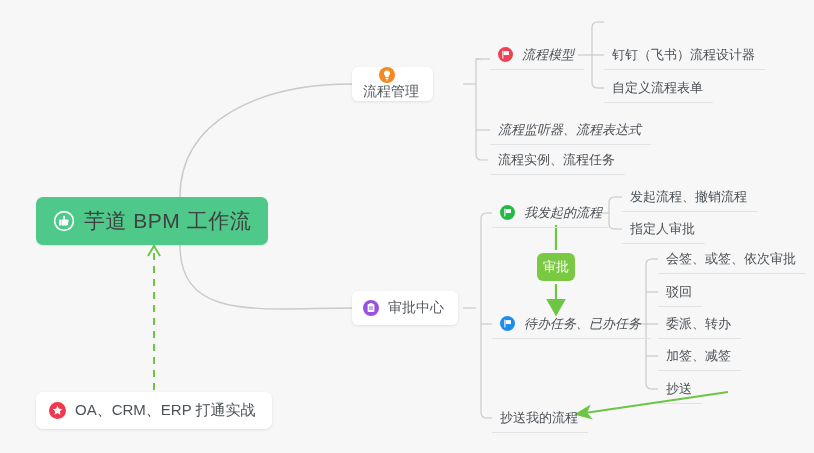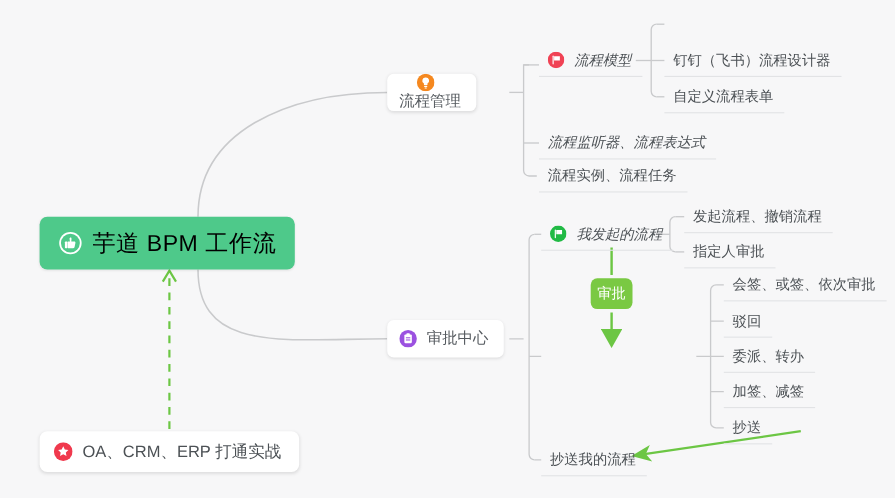--- a/index.html
+++ b/index.html
@@ -28,21 +28,21 @@
   
   .root {
     left: 36px; top: 197px;
     height: 48px;
     padding: 0 17px;
     background: #4ec98a;
     border-radius: 7px;
     box-shadow: 0 1px 2px rgba(0,0,0,0.07);
   }
   .root .label {
-    color: #000000;
+    color: #404040;
     font-size: 21px;
     letter-spacing: 0.5px;
   }
   .ico {
     display: inline-flex;
     align-items: center;
     justify-content: center;
     flex: 0 0 auto;
     margin-right: 9px;
   }
@@ -242,20 +242,30 @@
   </div>
 
   <div class="node leaf" style="left:622px; top:214px;">
     <span class="label">指定人审批</span>
   </div>
 
   <div class="node pill">
     <span class="label">审批</span>
   </div>
 
+  <div class="node leaf withicon" style="left:492px; top:309px;">
+    <span class="ico">
+      <svg width="15" height="15" viewBox="0 0 16 16">
+        <circle cx="8" cy="8" r="8" fill="#1f8ced"></circle>
+        <rect x="4.6" y="3.8" width="1.15" height="8.5" rx="0.55" fill="#ffffff"></rect>
+        <path d="M6.1 4.4 L11.7 4.4 L11.7 8.6 L6.1 8.6 Z" fill="#ffffff"></path>
+      </svg>
+    </span>
+    <span class="label">待办任务、已办任务</span>
+  </div>
 
   <div class="node leaf" style="left:658px; top:244px;">
     <span class="label">会签、或签、依次审批</span>
   </div>
 
   <div class="node leaf" style="left:658px; top:277px;">
     <span class="label">驳回</span>
   </div>
 
   <div class="node leaf" style="left:658px; top:309px;">

